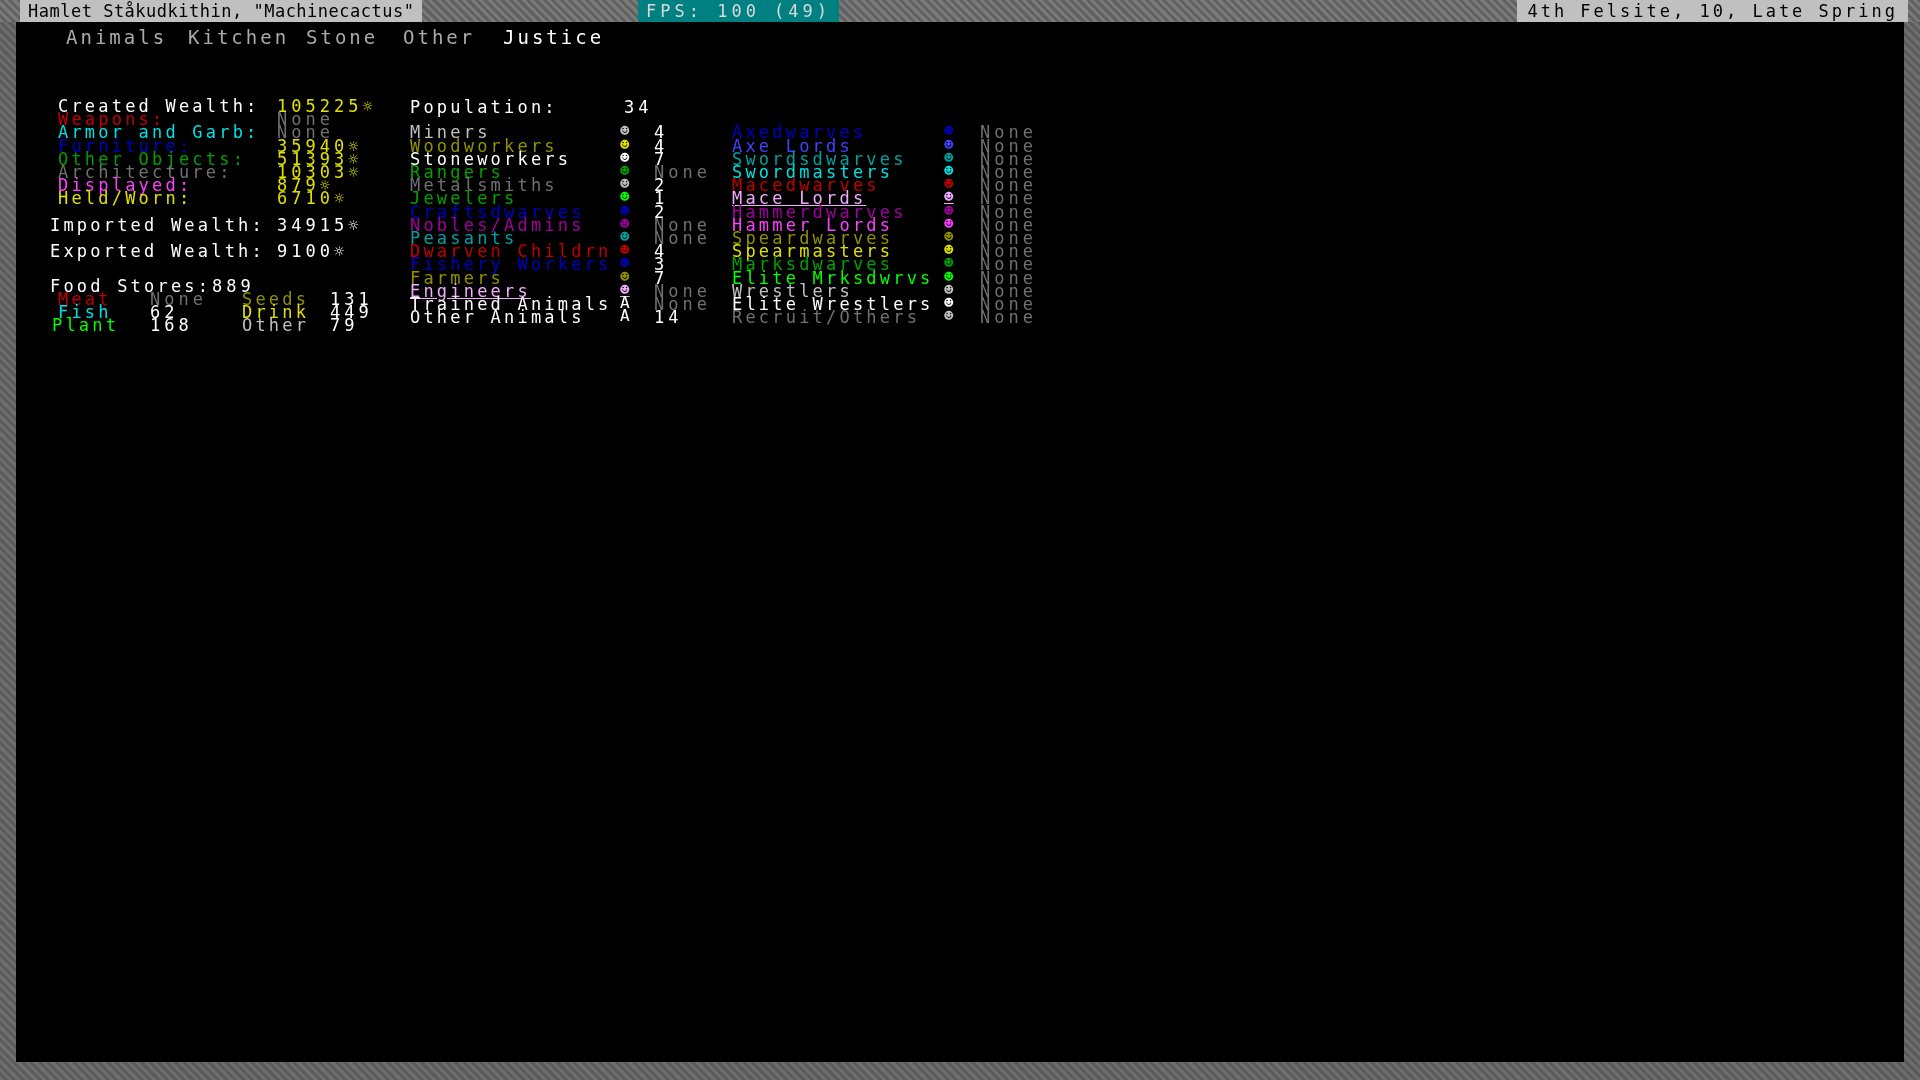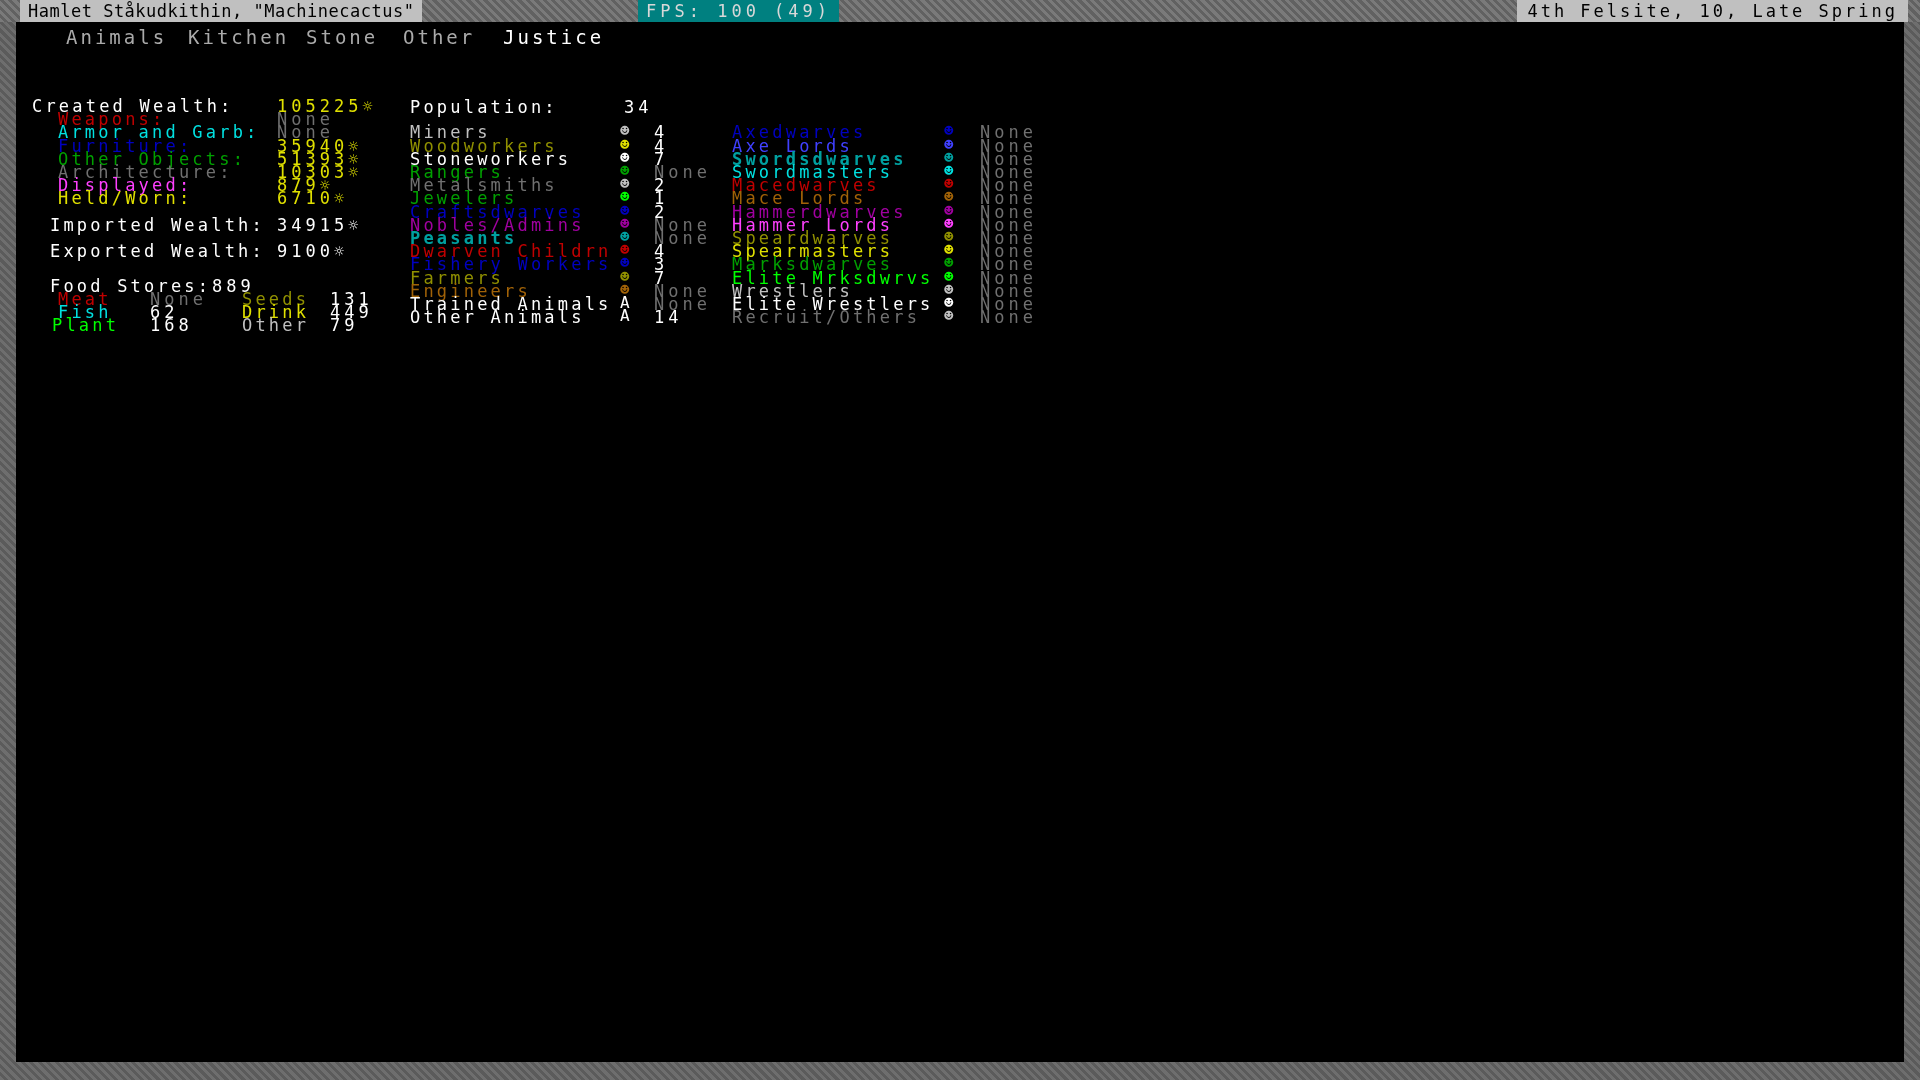--- a/index.html
+++ b/index.html
@@ -121,43 +121,43 @@
 
   
   .glyph {
     position: absolute;
     top: -1px;
     font-size: 16px;
     letter-spacing: 0;
   }
   .c-blue    { color: #0000c0; }
   .c-green   { color: #00a000; }
-  .c-cyan    { color: #00a0a0; font-weight: bold; }
+  .c-cyan    { color: #00a0a0; }
   .c-red     { color: #c00000; }
   .c-magenta { color: #a000a0; }
   .c-brown   { color: #909000; }
   .c-lgray   { color: #c0c0c0; }
   .c-dgray   { color: #707070; }
   .c-lblue   { color: #4040ff; }
   .c-lgreen  { color: #00ff00; }
   .c-lcyan   { color: #00e0e0; }
-  .c-lred    { color: #a16207; }
+  .c-lred    { color: #f0abfc; text-decoration: underline; }
   .c-lmag    { color: #ff40ff; }
   .c-yellow  { color: #e0e000; }
   .c-white   { color: #ffffff; }
 </style>
 </head>
 <body>
 
 <div id="app-frame">
   <div id="inner-screen">
 
     <div id="report">
         <div class="row" style="top: 0px; left: 0px;">
-          <span class="cell c-white" style="left: 0;">Created Wealth:</span>
+          <span class="cell c-white" style="left: 26px;">Created Wealth:</span>
           <span class="cell c-yellow num" style="left: 245px;">105225☼</span>
         </div>
         <div class="row" style="top: 13.2px; left: 0px;">
           <span class="cell c-red" style="left: 26px;">Weapons:</span>
           <span class="cell c-dgray num" style="left: 245px;">None</span>
         </div>
         <div class="row" style="top: 26.4px; left: 0px;">
           <span class="cell c-lcyan" style="left: 26px;">Armor and Garb:</span>
           <span class="cell c-dgray num" style="left: 245px;">None</span>
         </div>

